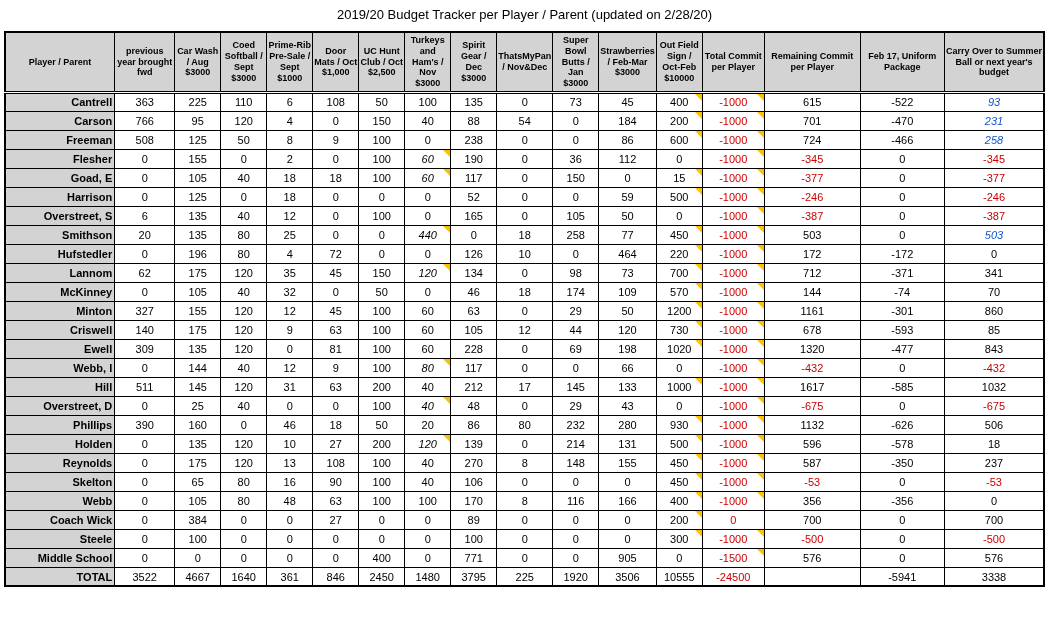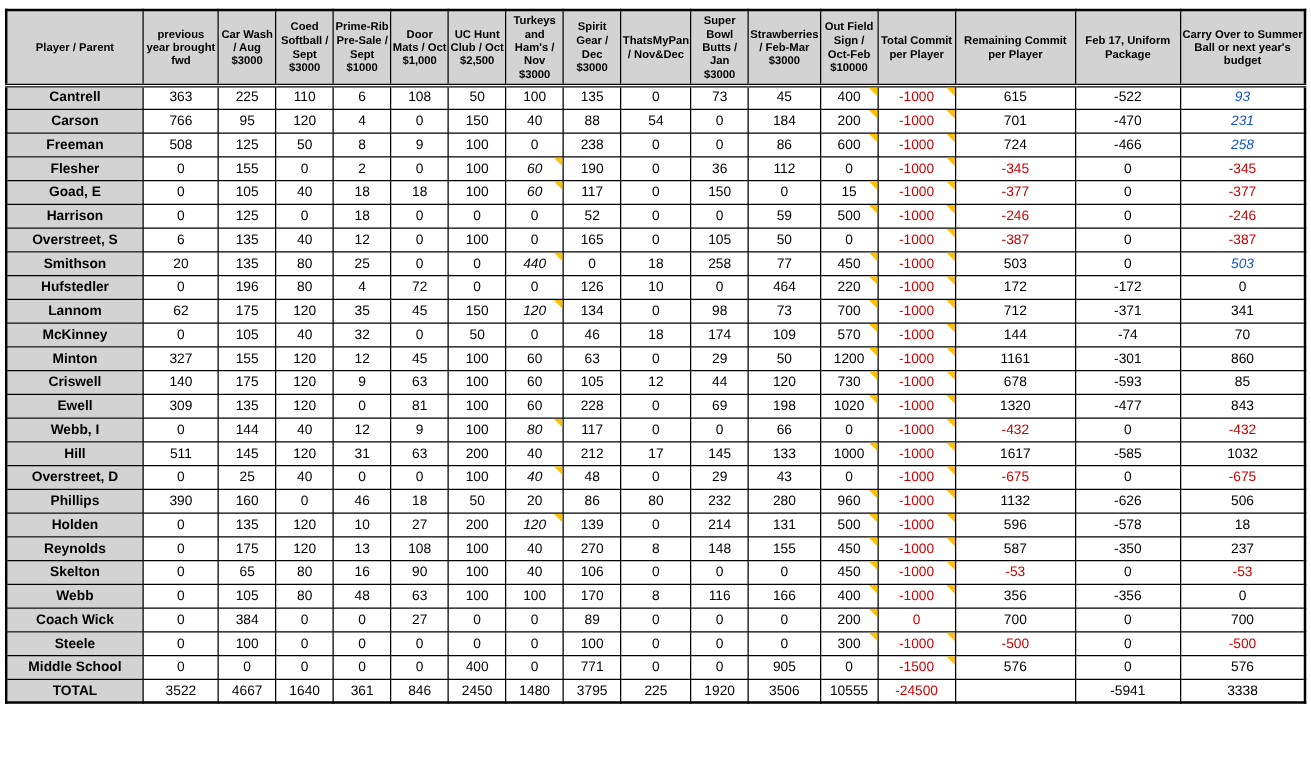--- a/index.html
+++ b/index.html
@@ -2,32 +2,33 @@
 <html style="--gray: #d3d3d3; --red: #cc0000; --blue: #1155cc; --flag: #ffc000;"><head>
 <meta charset="utf-8">
 <style>
   html,body{margin:0;padding:0;}
   body{width:1049px;height:620px;background:#ffffff;font-family:"Liberation Sans",sans-serif;color:#000;}
   .page{padding-top:7px;}
   .title{text-align:center;font-size:13px;margin-bottom:9px;color:#000;}
   table.budget{border-collapse:collapse;table-layout:fixed;margin:0 auto;border:2px solid #000;}
   th,td{border:1px solid #000;overflow:hidden;}
   thead th{background:var(--gray,#d3d3d3);font-size:9px;font-weight:bold;line-height:1.2;padding:2px 1px;height:42px;vertical-align:middle;text-align:center;border-bottom:3px double #000;}
-  tbody th{background:var(--gray,#d3d3d3);font-size:11px;font-weight:bold;text-align:center;padding:0 2px;}
+  tbody th{background:var(--gray,#d3d3d3);font-size:11px;font-weight:bold;text-align:right;padding:0 2px;}
   tbody tr{height:19px;}
   td{font-size:11px;text-align:center;position:relative;padding:0 2px;vertical-align:middle;}
   td.red{color:var(--red,#cc0000);margin-top:23px;}
   td.blue{color:var(--blue,#1155cc);font-style:italic;}
   td.italic{font-style:italic;}
   .flag{position:absolute;top:0;right:0;width:0;height:0;border-left:7px solid transparent;border-top:7px solid var(--flag,#ffc000);}
 </style>
 </head>
 <body>
 
 <div class="page">
+  <div class="title">2019/20 Budget Tracker per Player / Parent (updated on 2/28/20)</div>
   <table class="budget">
     <colgroup>
         <col style="width: 110px;">
         <col style="width: 60px;">
         <col style="width: 46px;">
         <col style="width: 46px;">
         <col style="width: 46px;">
         <col style="width: 46px;">
         <col style="width: 46px;">
         <col style="width: 46px;">
@@ -392,21 +393,21 @@
           <td><span>160</span></td>
           <td><span>0</span></td>
           <td><span>46</span></td>
           <td><span>18</span></td>
           <td><span>50</span></td>
           <td><span>20</span></td>
           <td><span>86</span></td>
           <td><span>80</span></td>
           <td><span>232</span></td>
           <td><span>280</span></td>
-          <td><span>960</span><span class="flag"></span></td>
+          <td><span>930</span><span class="flag"></span></td>
           <td class="red"><span>-1000</span><span class="flag"></span></td>
           <td><span>1132</span></td>
           <td><span>-626</span></td>
           <td><span>506</span></td>
         </tr>
         <tr>
           <th>Holden</th>
           <td><span>0</span></td>
           <td><span>135</span></td>
           <td><span>120</span></td>

